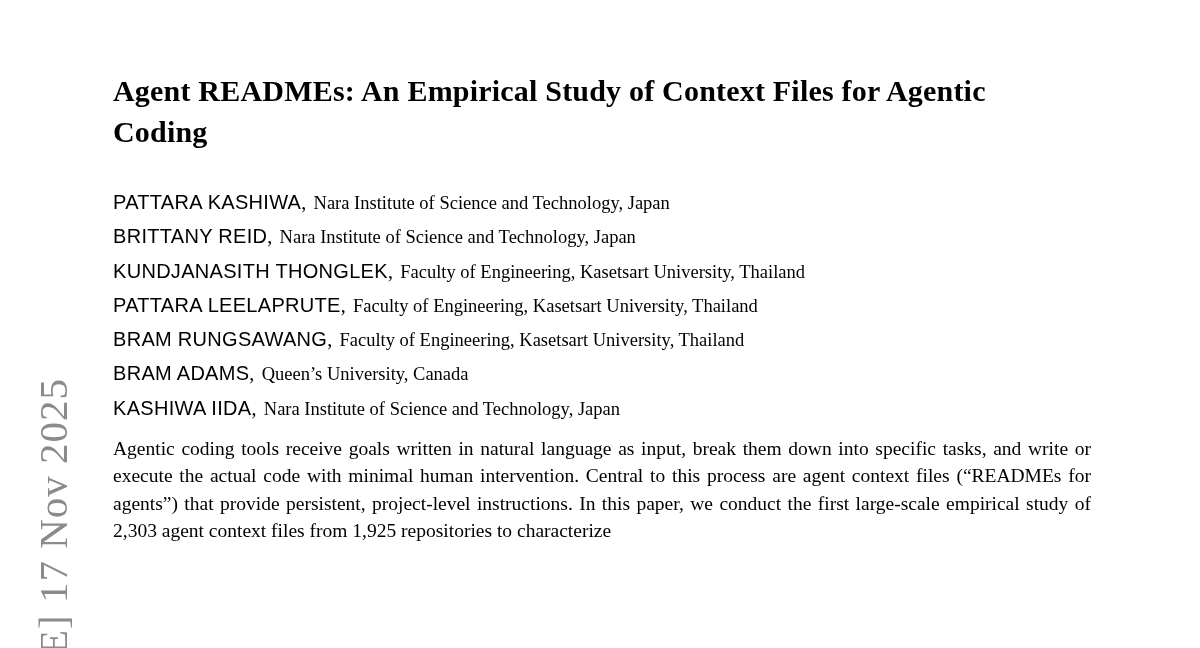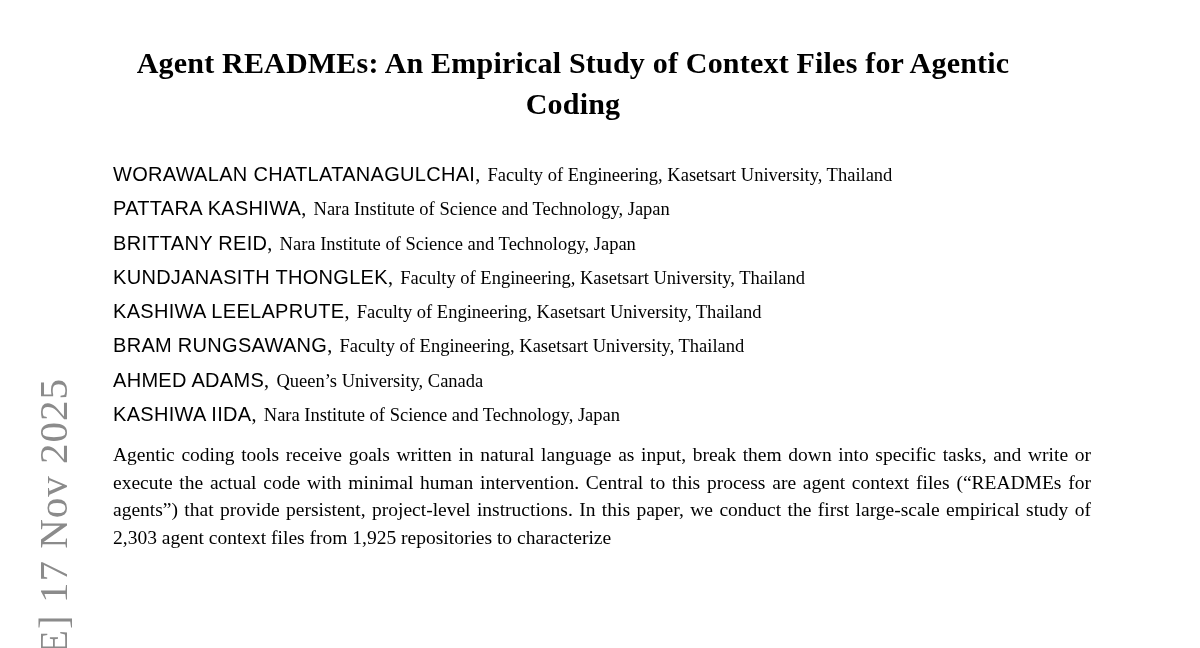--- a/index.html
+++ b/index.html
@@ -29,28 +29,27 @@
     color: #8b8b8b;
     letter-spacing: 1px;
   }
   .content {
     position: absolute;
     left: 113px;
     top: 0;
     width: 978px;
   }
   .paper-title {
-    margin-top: 42px;
+    margin-top: 70px;
     width: 920px;
     font-family: "Liberation Serif", serif;
     font-weight: 700;
     font-size: 30px;
     line-height: 41px;
     letter-spacing: 0.2px;
-    text-align: center;
   }
   .author-list {
     margin-top: 34px;
   }
   .author-row {
     line-height: 32.3px;
     white-space: nowrap;
   }
   .author-name {
     font-family: "Liberation Sans", sans-serif;
@@ -82,39 +81,36 @@
 
   <div class="arxiv-watermark">E]  17 Nov 2025</div>
 
   <div class="content">
 
     <h1 class="paper-title">Agent READMEs: An Empirical Study of Context Files for Agentic Coding</h1>
 
     <div class="author-list">
 
       <div class="author-row">
-        <span class="author-name">WORAWALAN CHATLATANAGULCHAI</span><span class="author-affiliation">Faculty of Engineering, Kasetsart University, Thailand</span>
-      </div>
-      <div class="author-row">
         <span class="author-name">PATTARA KASHIWA</span><span class="author-affiliation">Nara Institute of Science and Technology, Japan</span>
       </div>
       <div class="author-row">
         <span class="author-name">BRITTANY REID</span><span class="author-affiliation">Nara Institute of Science and Technology, Japan</span>
       </div>
       <div class="author-row">
         <span class="author-name">KUNDJANASITH THONGLEK</span><span class="author-affiliation">Faculty of Engineering, Kasetsart University, Thailand</span>
       </div>
       <div class="author-row">
-        <span class="author-name">KASHIWA LEELAPRUTE</span><span class="author-affiliation">Faculty of Engineering, Kasetsart University, Thailand</span>
+        <span class="author-name">PATTARA LEELAPRUTE</span><span class="author-affiliation">Faculty of Engineering, Kasetsart University, Thailand</span>
       </div>
       <div class="author-row">
         <span class="author-name">BRAM RUNGSAWANG</span><span class="author-affiliation">Faculty of Engineering, Kasetsart University, Thailand</span>
       </div>
       <div class="author-row">
-        <span class="author-name">AHMED ADAMS</span><span class="author-affiliation">Queen’s University, Canada</span>
+        <span class="author-name">BRAM ADAMS</span><span class="author-affiliation">Queen’s University, Canada</span>
       </div>
       <div class="author-row">
         <span class="author-name">KASHIWA IIDA</span><span class="author-affiliation">Nara Institute of Science and Technology, Japan</span>
       </div>
 
     </div>
 
     <p class="abstract">Agentic coding tools receive goals written in natural language as input, break them down into specific tasks, and write or execute the actual code with minimal human intervention. Central to this process are agent context files (“READMEs for agents”) that provide persistent, project-level instructions. In this paper, we conduct the first large-scale empirical study of 2,303 agent context files from 1,925 repositories to characterize</p>
 
   </div>

